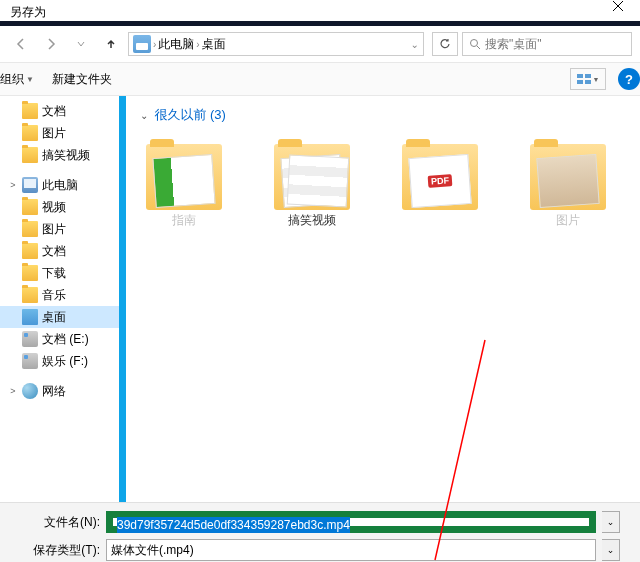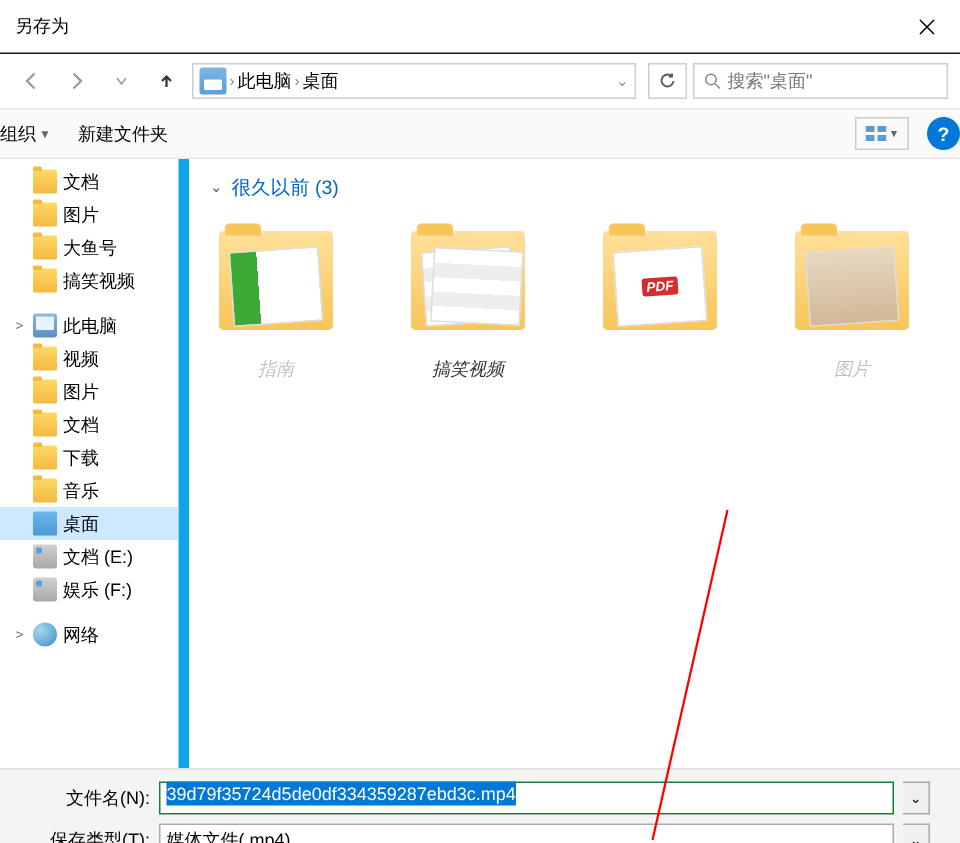--- a/index.html
+++ b/index.html
@@ -1,19 +1,19 @@
 <!DOCTYPE html>
 <html><head>
 <meta charset="utf-8">
 <style>
 * { margin: 0; padding: 0; box-sizing: border-box; font-family: "Microsoft YaHei", "Segoe UI", sans-serif; }
 body { background: #fff; width: 640px; height: 562px; overflow: hidden; position: relative; }
 
 
-.title-bar { height: 36px; background: #fff; display: flex; align-items: center; padding: 0 0 0 10px; border-bottom: 1px solid #0f172a; }
+.title-bar { height: 26px; background: #fff; display: flex; align-items: flex-end; padding: 0 0 0 10px; border-bottom: 5px solid #0f172a; }
 .title-bar-text { font-size: 12px; flex: 1; }
 .close-btn { width: 45px; height: 30px; display: flex; align-items: center; justify-content: center; cursor: pointer; }
 
 
 .nav-bar { height: 36px; display: flex; align-items: center; padding: 0 8px; gap: 4px; }
 .nav-btn { width: 26px; height: 26px; display: flex; align-items: center; justify-content: center; color: #999; cursor: default; }
 .nav-btn.enabled { color: #333; cursor: pointer; }
 .breadcrumb { flex: 1; height: 24px; border: 1px solid #ccc; display: flex; align-items: center; padding: 0 4px; gap: 2px; font-size: 12px; margin-right: 4px; }
 .breadcrumb .folder-ico { width: 18px; height: 18px; background: linear-gradient(#7bb7e8,#5a9dd6); border-radius: 2px; position: relative; }
 .breadcrumb .folder-ico::after { content: ""; position: absolute; bottom: 3px; left: 3px; right: 3px; height: 7px; background: #fff; border-radius: 1px; }
@@ -44,39 +44,39 @@
 .ico-drive { background: linear-gradient(#d0d0d0,#a8a8a8); border-radius: 2px; position: relative; }
 .ico-drive::after { content: ""; position: absolute; top: 2px; left: 2px; width: 4px; height: 4px; background: #5aa0e0; border-radius: 1px; }
 .ico-net { background: radial-gradient(circle at 30% 30%,#a8d8f0,#3a8ec0); border-radius: 50%; }
 .ico-desktop { background: linear-gradient(#6bb8e8,#4a98d8); border-radius: 1px; }
 
 
 .content { flex: 1; padding: 10px 14px; overflow: auto; position: relative; }
 .group-header { display: flex; align-items: center; gap: 6px; font-size: 13px; color: #0066cc; margin-bottom: 20px; cursor: pointer; }
 .group-header .chev { color: #555; font-size: 10px; }
 .items-grid { display: flex; gap: 40px; flex-wrap: wrap; }
-.file-item { width: 88px; display: flex; flex-direction: column; align-items: center; gap: 18px; cursor: pointer; font-style: italic; }
+.file-item { width: 88px; display: flex; flex-direction: column; align-items: center; gap: 2px; cursor: pointer; }
 .folder-thumb { width: 76px; height: 66px; position: relative; }
 .folder-back { position: absolute; inset: 0; background: linear-gradient(#ffe09a,#f8c558); border-radius: 3px; }
 .folder-back::before { content: ""; position: absolute; top: -5px; left: 4px; width: 24px; height: 8px; background: #f8c558; border-radius: 3px 3px 0 0; }
 .folder-preview { position: absolute; bottom: 4px; left: 8px; right: 8px; top: 12px; background: #fff; border: 1px solid #ddd; transform: rotate(-4deg); }
 .folder-preview.p2 { transform: rotate(3deg); left: 14px; right: 2px; }
 .pv-green { background: linear-gradient(90deg,#3aaa35 30%,#fff 30%); }
 .pv-stack { background: linear-gradient(#fff 20%,#eee 20%,#eee 40%,#fff 40%,#fff 60%,#eee 60%,#eee 80%,#fff 80%); }
 .pv-pdf { background: #fff; display: flex; align-items: center; justify-content: center; }
 .pv-pdf::after { content: "PDF"; background: #d32f2f; color: #fff; font-size: 9px; font-weight: bold; padding: 1px 3px; border-radius: 2px; }
 .pv-id { background: linear-gradient(#e8d8c0,#d0b898); }
 .file-label { font-size: 12px; text-align: center; color: #333; position: relative; width: 100%; height: 16px; overflow: hidden; }
 .blur-patch { position: absolute; background: #fff; filter: blur(2px); }
 
 
 .bottom-panel { border-top: 1px solid #e0e0e0; padding: 8px 20px 6px 20px; background: #f4f4f4; }
 .field-row { display: flex; align-items: center; margin-bottom: 6px; gap: 6px; }
 .field-label { font-size: 12px; width: 80px; text-align: right; }
-.field-input { flex: 1; height: 22px; border: 1px solid #15803d; font-size: 12px; padding: 0 4px; background: #fff; }
+.field-input { flex: 1; height: 22px; border: 7px solid #15803d; font-size: 12px; padding: 0 4px; background: #fff; }
 .field-input.selected-text { background: #fff; }
 .field-input.selected-text::selection { background: #0078d7; color: #fff; }
 .sel-highlight { background: #0078d7; color: #fff; padding: 1px 0; }
 .field-dropdown { width: 18px; height: 22px; border: 1px solid #aaa; border-left: none; display: flex; align-items: center; justify-content: center; background: #f0f0f0; cursor: pointer; font-size: 9px; }
 .combo { flex: 1; height: 22px; border: 1px solid #aaa; font-size: 12px; padding: 0 4px; display: flex; align-items: center; background: #fff; }
 
 
 .anno-line { position: absolute; pointer-events: none; }
 
 .spacer { height: 8px; }
@@ -165,24 +165,20 @@
       <div class="tree-item child">
         <span class="ico ico-folder"></span>
         <span>文档</span>
       </div>
       <div class="tree-item child">
         <span class="ico ico-folder"></span>
         <span>图片</span>
       </div>
       <div class="tree-item child">
         <span class="ico ico-folder"></span>
-        <span>大鱼号</span>
-      </div>
-      <div class="tree-item child">
-        <span class="ico ico-folder"></span>
         <span>搞笑视频</span>
       </div>
       <div class="spacer"></div>
       <div class="tree-item">
         <span class="exp">&gt;</span>
         <span class="ico ico-pc"></span>
         <span>此电脑</span>
       </div>
       <div class="tree-item child">
         <span class="ico ico-folder"></span>

